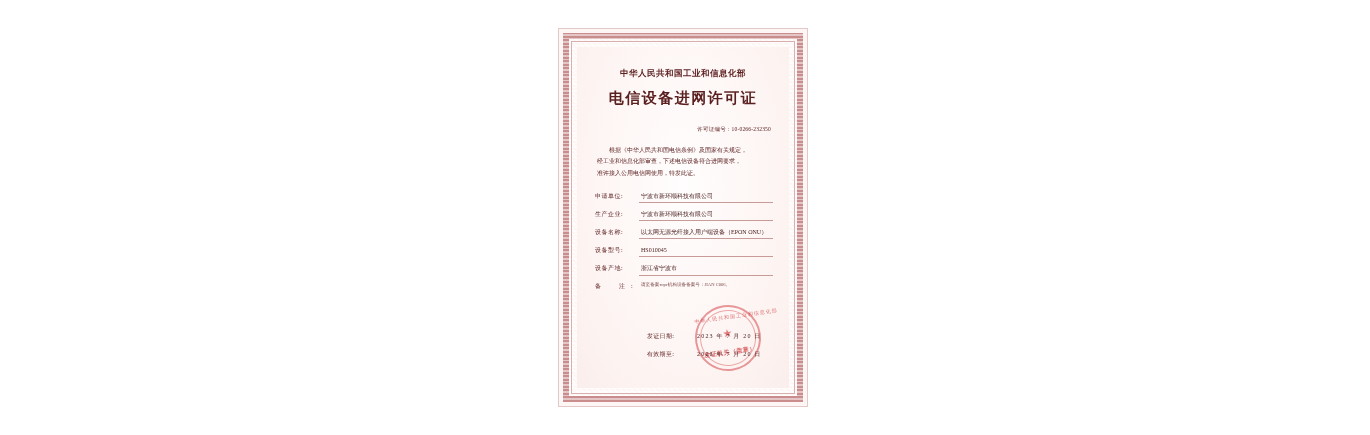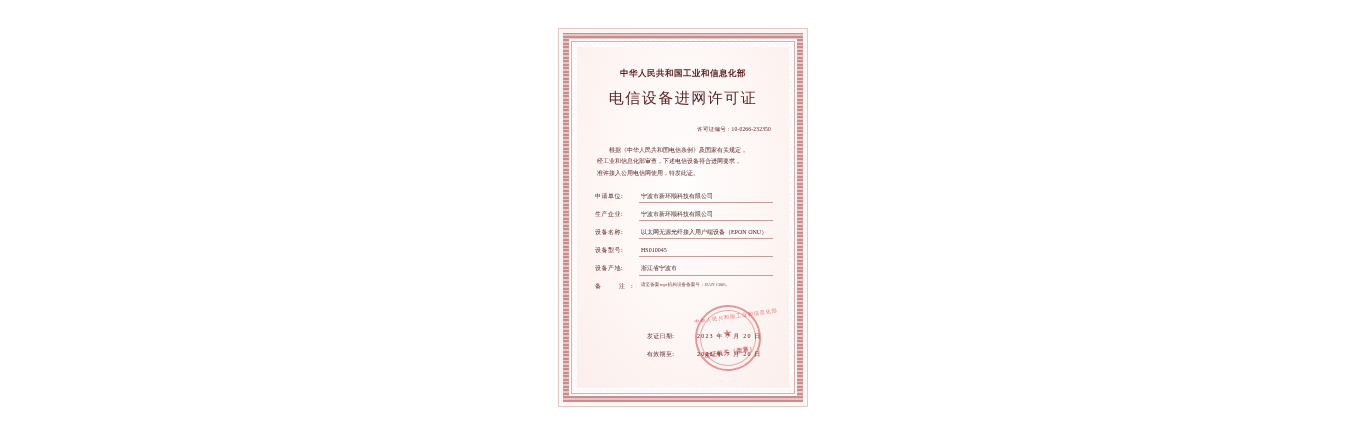--- a/index.html
+++ b/index.html
@@ -92,21 +92,21 @@
     text-align: center;
     font-size: 8.5px;
     letter-spacing: 0.5px;
     color: #5e2323;
     margin-top: 8px;
     font-weight: bold;
   }
   .cert-title {
     text-align: center;
     font-size: 15px;
-    font-weight: normal;
+    font-weight: bold;
     letter-spacing: 1.5px;
     color: #5a1f1f;
     margin-top: 7px;
   }
 
   .license-no {
     text-align: right;
     font-size: 5.5px;
     color: #5e2323;
     margin-top: 16px;

